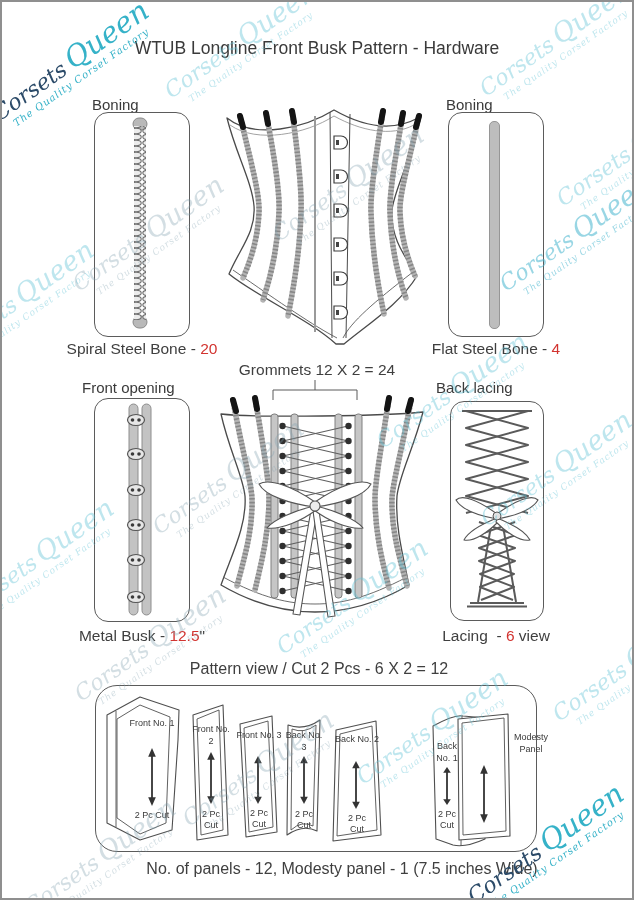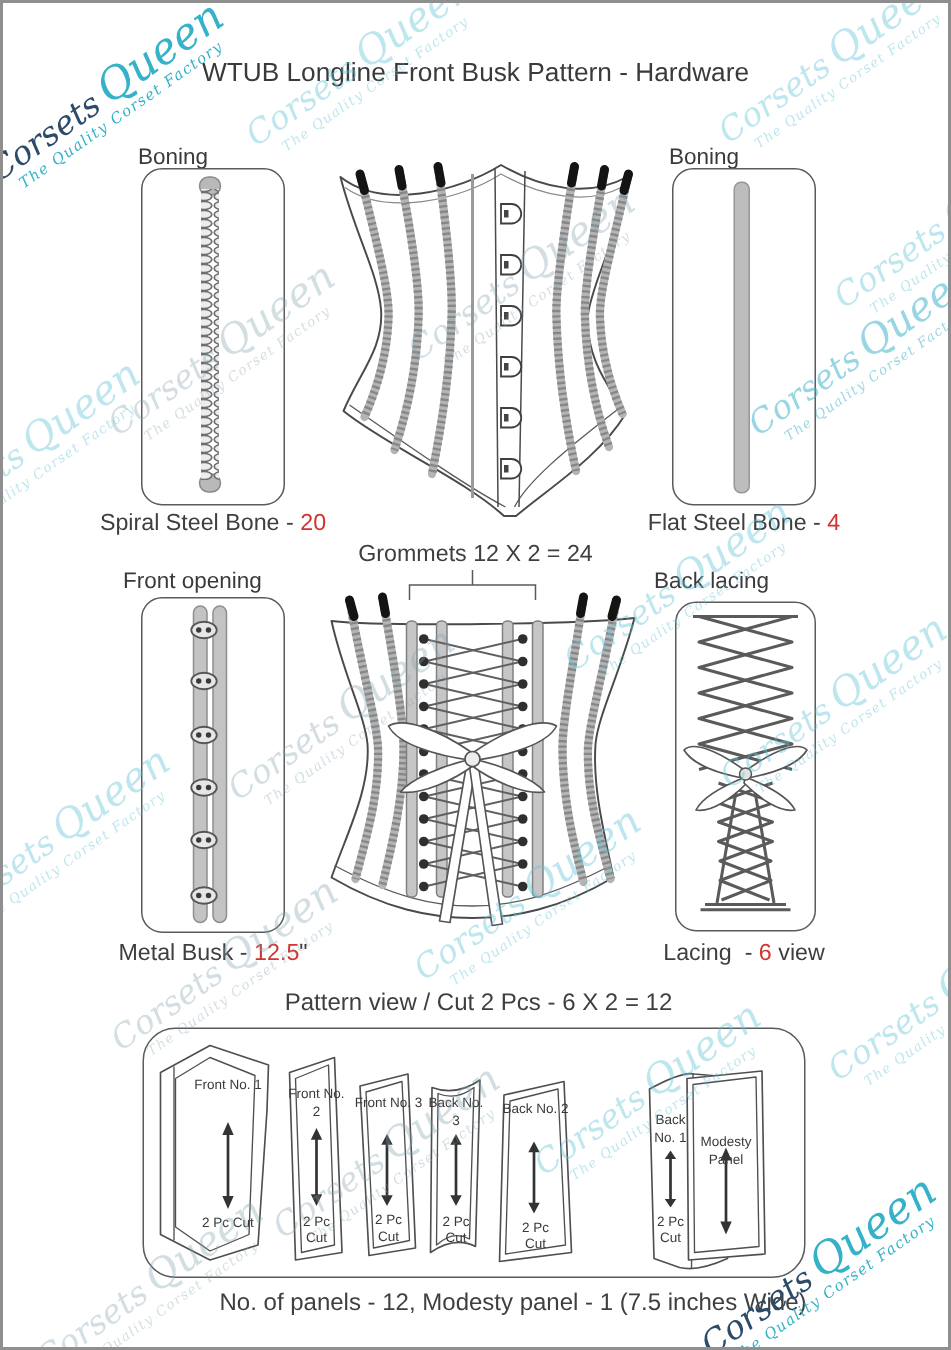--- a/index.html
+++ b/index.html
@@ -364,21 +364,21 @@
     <div class="plabel" style="left:1px;top:32px;width:34px;">Back No. 1</div>
     <div class="pcut" style="left:4px;top:100px;width:28px;">2 Pc Cut</div>
   </div>
 
   <div class="abs piece" style="left:454px;top:710px;width:56px;height:130px;">
     <svg width="56" height="130" viewBox="0 0 56 130">
       <polygon class="pshape" points="2,7 52,2 54,124 3,128"></polygon>
       <polygon class="pinner" points="6,11 48,6 50,119 7,123"></polygon>
       <use href="#varrow" x="23" y="53" width="10" height="58"></use>
     </svg>
-    <div class="plabel" style="left:4px;top:44px;width:48px;">Modesty Panel</div>
+    <div class="plabel" style="left:4px;top:20px;width:48px;padding-left:47px;">Modesty Panel</div>
   </div>
 
   <div class="abs footer-note" style="left:90px;top:858px;width:500px;">No. of panels - 12, Modesty panel - 1 (7.5 inches Wide)</div>
 
   <div class="wm wm-strong" style="left:70px;top:62px;">
     <span class="b1">Corsets</span> <span class="b2">Queen</span>
     <span class="tagline">The Quality Corset Factory</span>
   </div>
   <div class="wm wm-strong" style="left:545px;top:845px;">
     <span class="b1">Corsets</span> <span class="b2">Queen</span>

